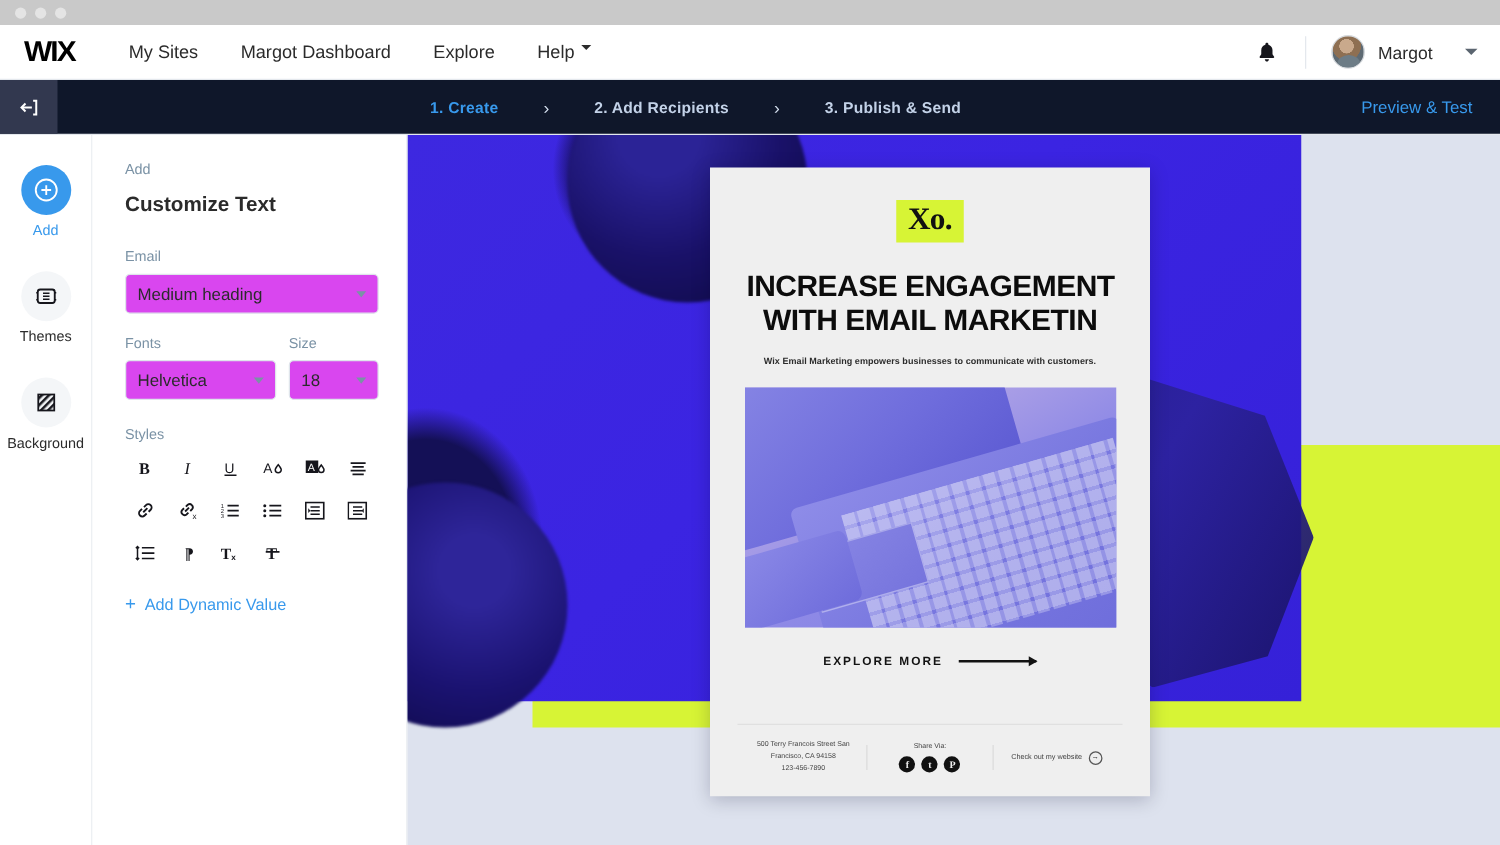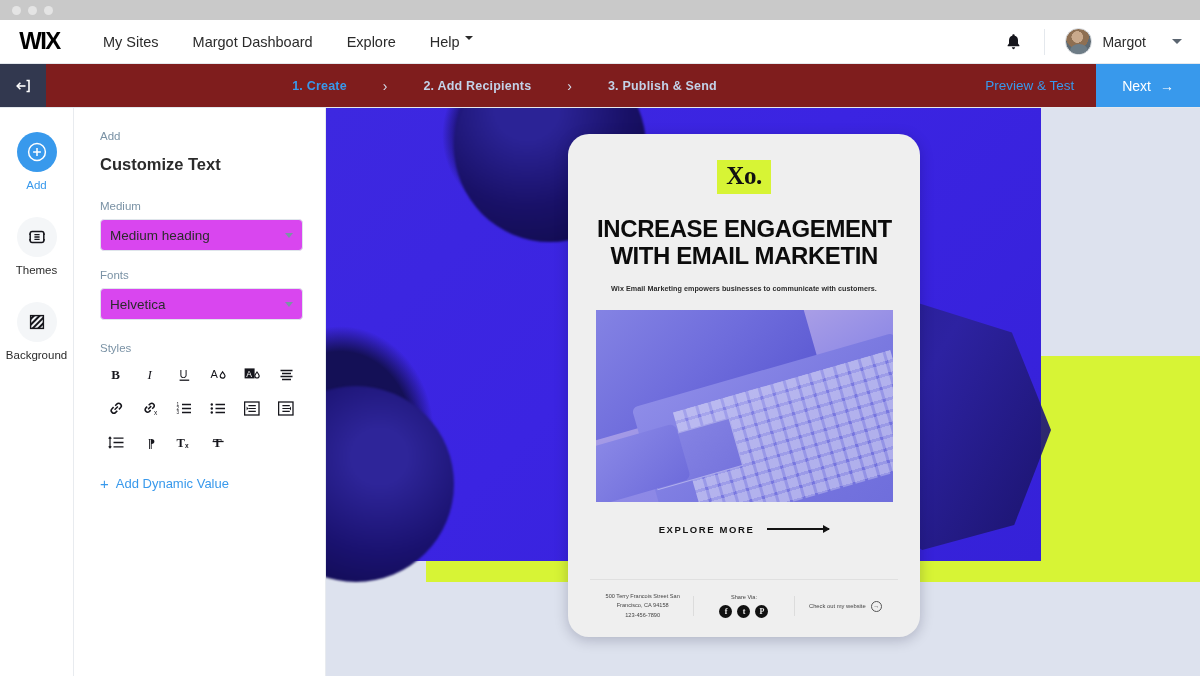--- a/index.html
+++ b/index.html
@@ -63,21 +63,21 @@
   }
   .user-name { font-size: 14px; color: #2b2b2b; }
   .user-caret {
     width: 0; height: 0;
     border-left: 5px solid transparent; border-right: 5px solid transparent;
     border-top: 5.5px solid #5b6570; margin-left: 16px;
   }
 
   
   .editbar {
-    height: 44px; width: 100%; background: #7f1d1d;
+    height: 44px; width: 100%; background: #0f172a;
     border-bottom: 1px solid #e4e8ed;
     display: flex; align-items: stretch; position: relative;
   }
   .backbtn {
     width: 46px; background: #32384f;
     display: flex; align-items: center; justify-content: center;
     cursor: pointer; flex: 0 0 46px;
   }
   .steps {
     flex: 1; display: flex; align-items: center; justify-content: center; gap: 0;
@@ -199,21 +199,20 @@
   }
 
   
   .email {
     position: absolute; left: 242px; top: 26px;
     width: 352px; height: 503px;
     background: #efefef;
     box-shadow: 0 3px 14px rgba(10,10,40,.22);
     display: flex; flex-direction: column; align-items: center;
     padding: 26px 22px 0 22px;
-    border-radius: 21px;
   }
   .brand {
     background: #d7f435; padding: 2px 9px 4px 9px;
     font-size: 25px; font-weight: 700; color: #111;
     font-family: "Liberation Serif", serif; letter-spacing: -.5px;
     margin-bottom: 22px;
   }
   .headline {
     font-size: 23.5px; font-weight: 700; color: #0c0c0c;
     text-align: center; line-height: 1.16; letter-spacing: -.4px;
@@ -355,24 +354,20 @@
     <div class="steps">
       <div class="step active">1. Create</div>
       <div class="step-sep">›</div>
       <div class="step">2. Add Recipients</div>
       <div class="step-sep">›</div>
       <div class="step">3. Publish &amp; Send</div>
     </div>
 
     <div class="editbar-right">
       <div class="preview-btn">Preview &amp; Test</div>
-      <div class="next-btn">
-        <span>Next</span>
-        <span>→</span>
-      </div>
     </div>
   </div>
 
   <div class="workspace">
 
     <div class="rail">
       <div class="rail-item active">
         <span class="rail-badge">
           <svg width="22" height="22" viewBox="0 0 22 22">
             <circle cx="11" cy="11" r="8.4" fill="none" stroke="#fff" stroke-width="1.5"></circle>
@@ -406,32 +401,39 @@
         </span>
         <span class="rail-label">Background</span>
       </div>
     </div>
 
     <div class="panel">
       <div class="panel-kicker">Add</div>
       <div class="panel-title">Customize Text</div>
 
       <div>
-        <div class="field-label">Medium</div>
+        <div class="field-label">Email</div>
         <div class="select">
           <span>Medium heading</span>
           <span class="sc"></span>
         </div>
       </div>
 
       <div class="row2">
         <div class="col-fonts">
           <div class="field-label">Fonts</div>
           <div class="select">
             <span>Helvetica</span>
+            <span class="sc"></span>
+          </div>
+        </div>
+        <div class="col-size">
+          <div class="field-label">Size</div>
+          <div class="select">
+            <span>18</span>
             <span class="sc"></span>
           </div>
         </div>
       </div>
 
       <div class="styles-wrap">
         <div class="field-label">Styles</div>
         <div class="styles-grid">
 
           <div class="sty">

